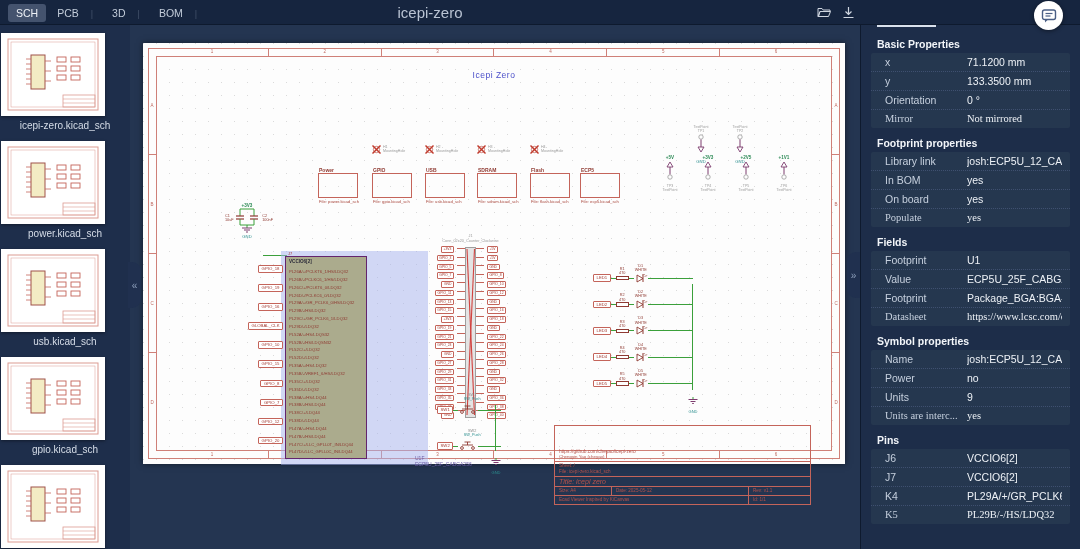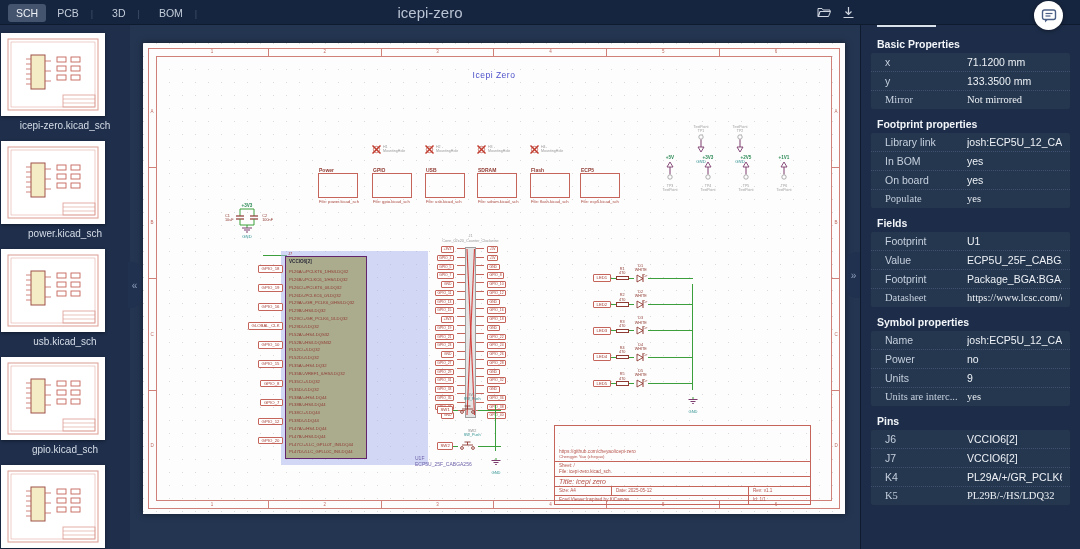--- a/index.html
+++ b/index.html
@@ -29,21 +29,21 @@
     overflow:hidden; z-index:2; }
   .sheets { padding-top:8px; }
   .sheet-card { width:128px; margin:0 auto 4px auto; }
   .thumb { width:104px; height:83px; background:#ffffff; box-shadow:0 1px 3px rgba(0,0,0,.4); }
   .thumb svg { display:block; width:104px; height:83px; }
   .sheet-label { color:#d6dde8; font-size:10px; text-align:center; padding:4px 0 6px 0;
     white-space:nowrap; overflow:hidden; }
 
   
   .canvas { position:absolute; left:130px; top:25px; width:730px; height:524px; background:#243551; }
-  .page { position:absolute; left:13px; top:18px; width:702px; height:471px; background:#fdfdfd;
+  .page { position:absolute; left:13px; top:18px; width:702px; height:421px; background:#fdfdfd;
     box-shadow:0 0 6px rgba(0,0,0,.5);
     background-image:radial-gradient(#dadada 0.6px, transparent 0.7px);
     background-size:13px 13px; background-position:7px 7px; }
   .f-outer { position:absolute; inset:5px; border:1px solid #cf8078; pointer-events:none; }
   .f-inner { position:absolute; inset:13px; border:1px solid #cf8078; pointer-events:none; }
   .f-cols { position:absolute; left:13px; right:13px; height:8px; display:flex; }
   .f-top { top:5px; } .f-bot { bottom:5px; }
   .fc { flex:1; text-align:center; font-size:4.5px; line-height:8px; color:#c06a60; border-left:1px solid #cf8078; }
   .fc:first-child { border-left:none; }
   .f-rows { position:absolute; top:13px; bottom:13px; width:8px; display:flex; flex-direction:column; }
@@ -1000,20 +1000,24 @@
 
       <div class="prow">
           <span class="pl">x</span>
           <span class="pv">71.1200 mm</span>
         </div>
           <div class="prow">
           <span class="pl">y</span>
           <span class="pv">133.3500 mm</span>
         </div>
           <div class="prow">
+          <span class="pl">Orientation</span>
+          <span class="pv">0 °</span>
+        </div>
+          <div class="prow">
           <span class="pl">Mirror</span>
           <span class="pv">Not mirrored</span>
         </div>
         </div>
     </div>
 
     <div class="sec">
       <div class="sec-title">Footprint properties</div>
       <div class="rows">
 

